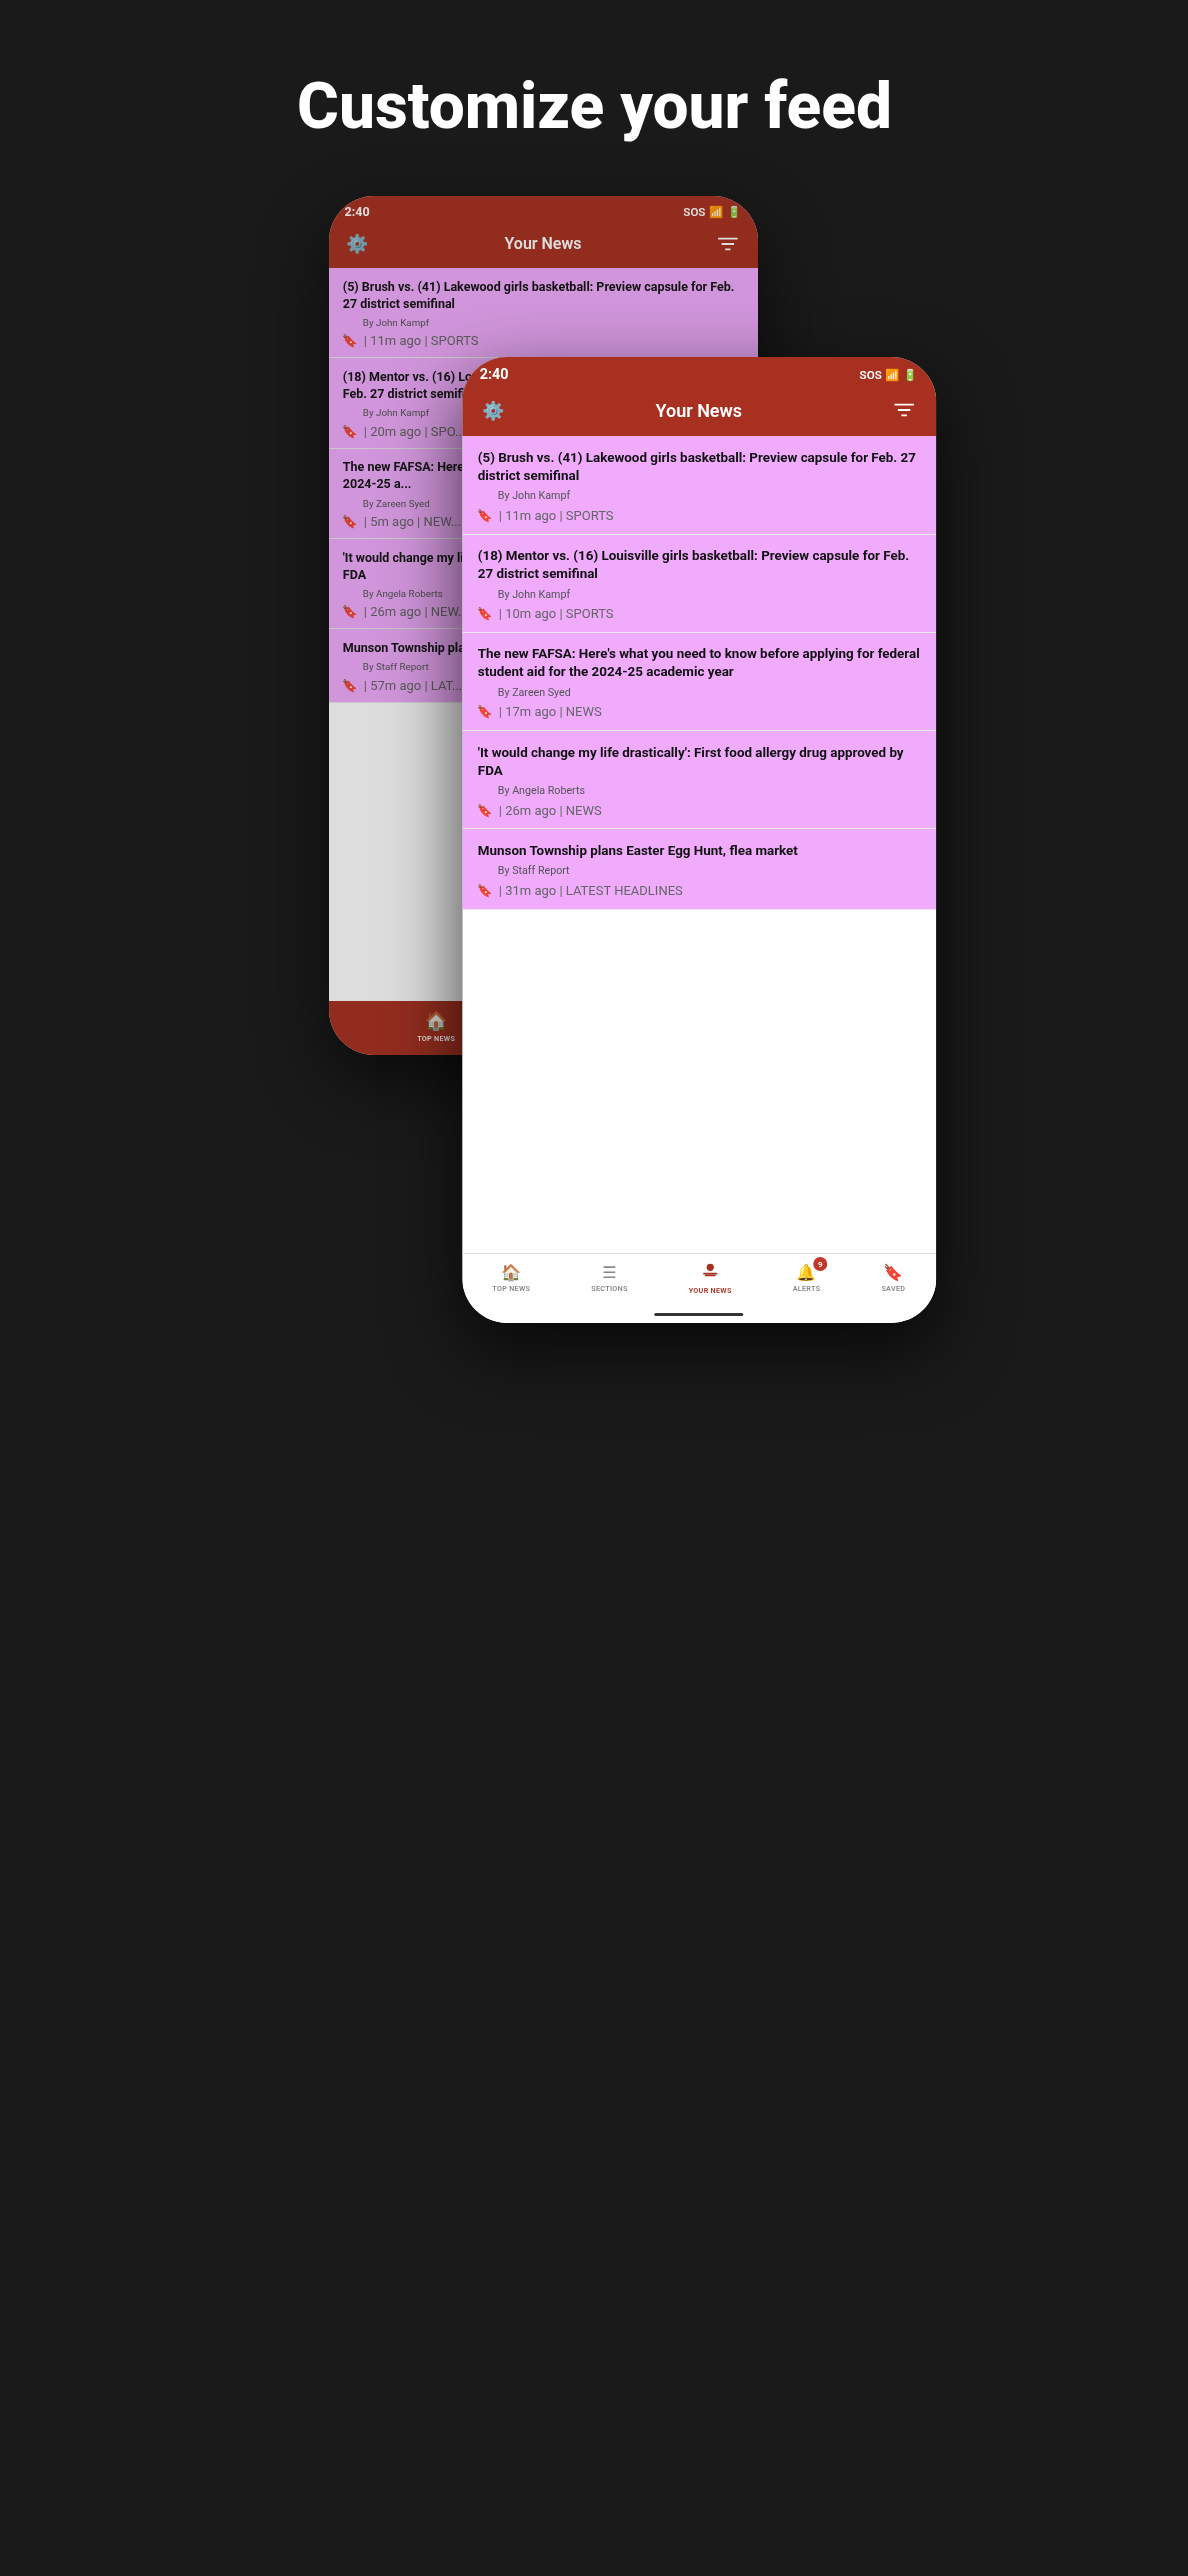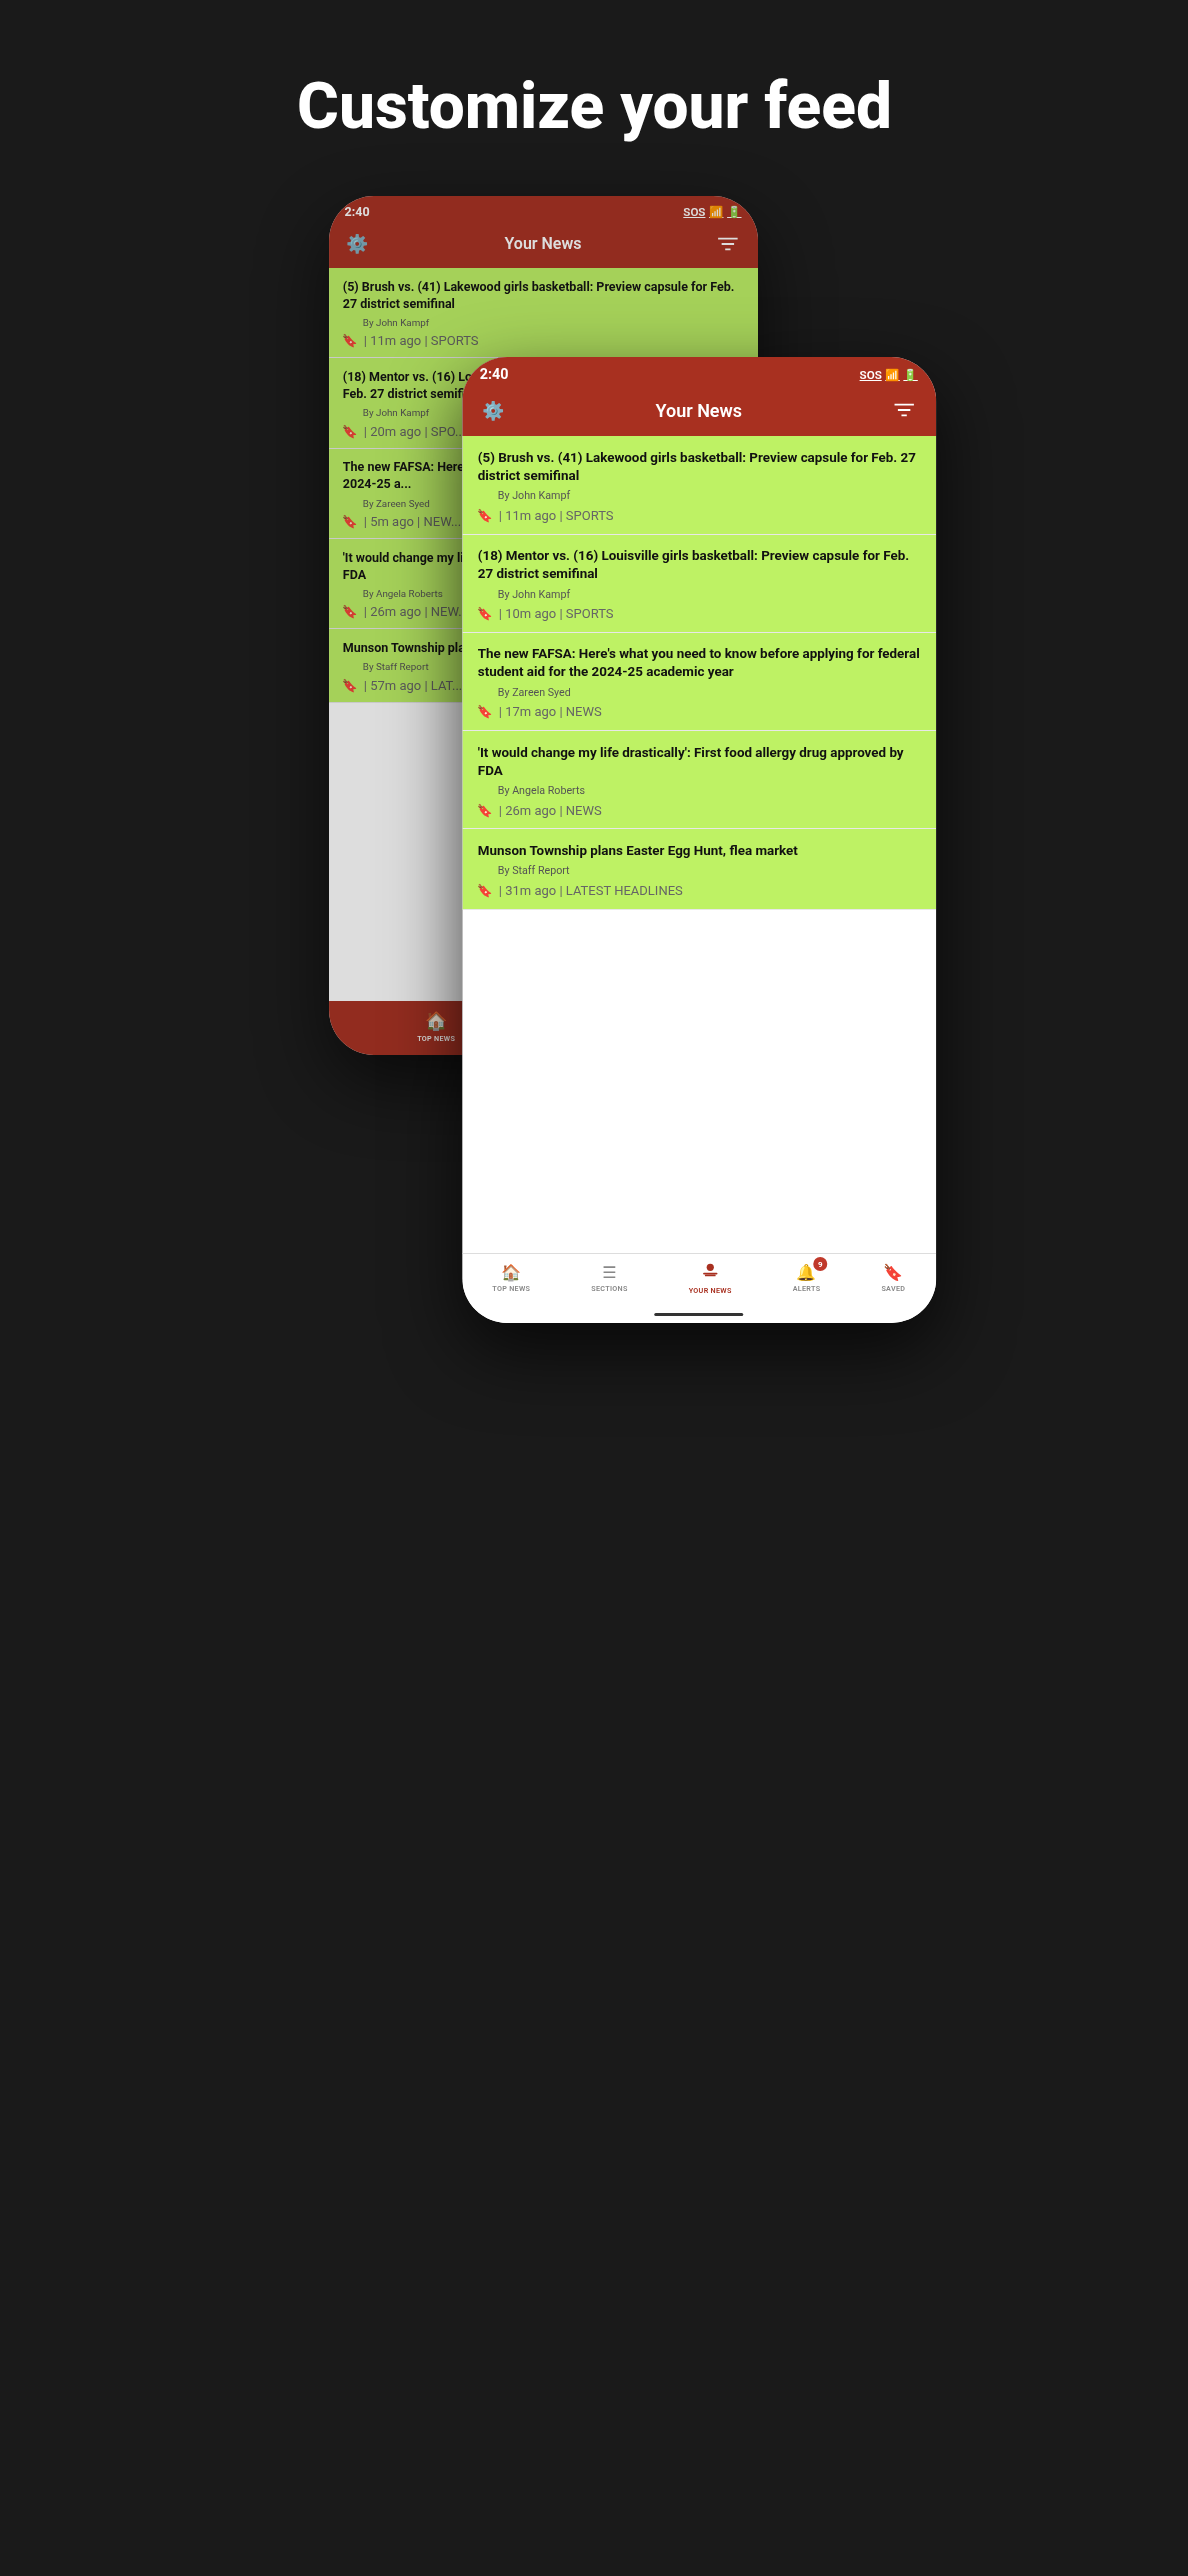--- a/index.html
+++ b/index.html
@@ -88,21 +88,20 @@
       font-weight: 700;
     }
 
     .status-icons {
       color: white;
       font-size: 11.6px;
       font-weight: 600;
       display: flex;
       align-items: center;
       gap: 3.6px;
-      text-decoration: underline;
     }
 
     
     .app-header {
       background: #a83020;
       display: flex;
       justify-content: space-between;
       align-items: center;
       padding: 9px 18px 12.5px;
       flex-shrink: 0;
@@ -127,21 +126,21 @@
     
     .news-list {
       flex: 1;
       background: white;
       overflow: hidden;
     }
 
     .news-item {
       padding: 12.5px 16px 10.7px;
       border-bottom: 0.9px solid #e8e8e8;
-      background: #bef264;
+      background: #f0abfc;
     }
 
     .news-title {
       font-size: 13.4px;
       font-weight: 700;
       color: #111;
       line-height: 1.35;
       margin-bottom: 4.5px;
     }
 

